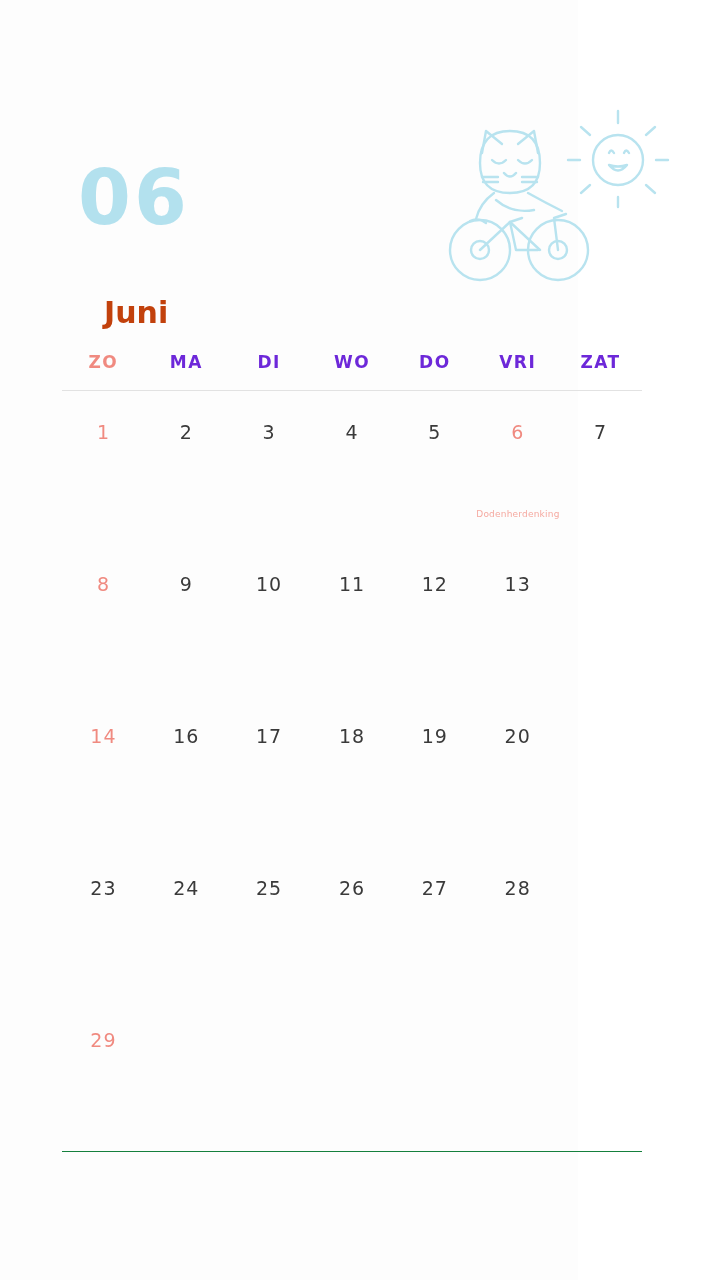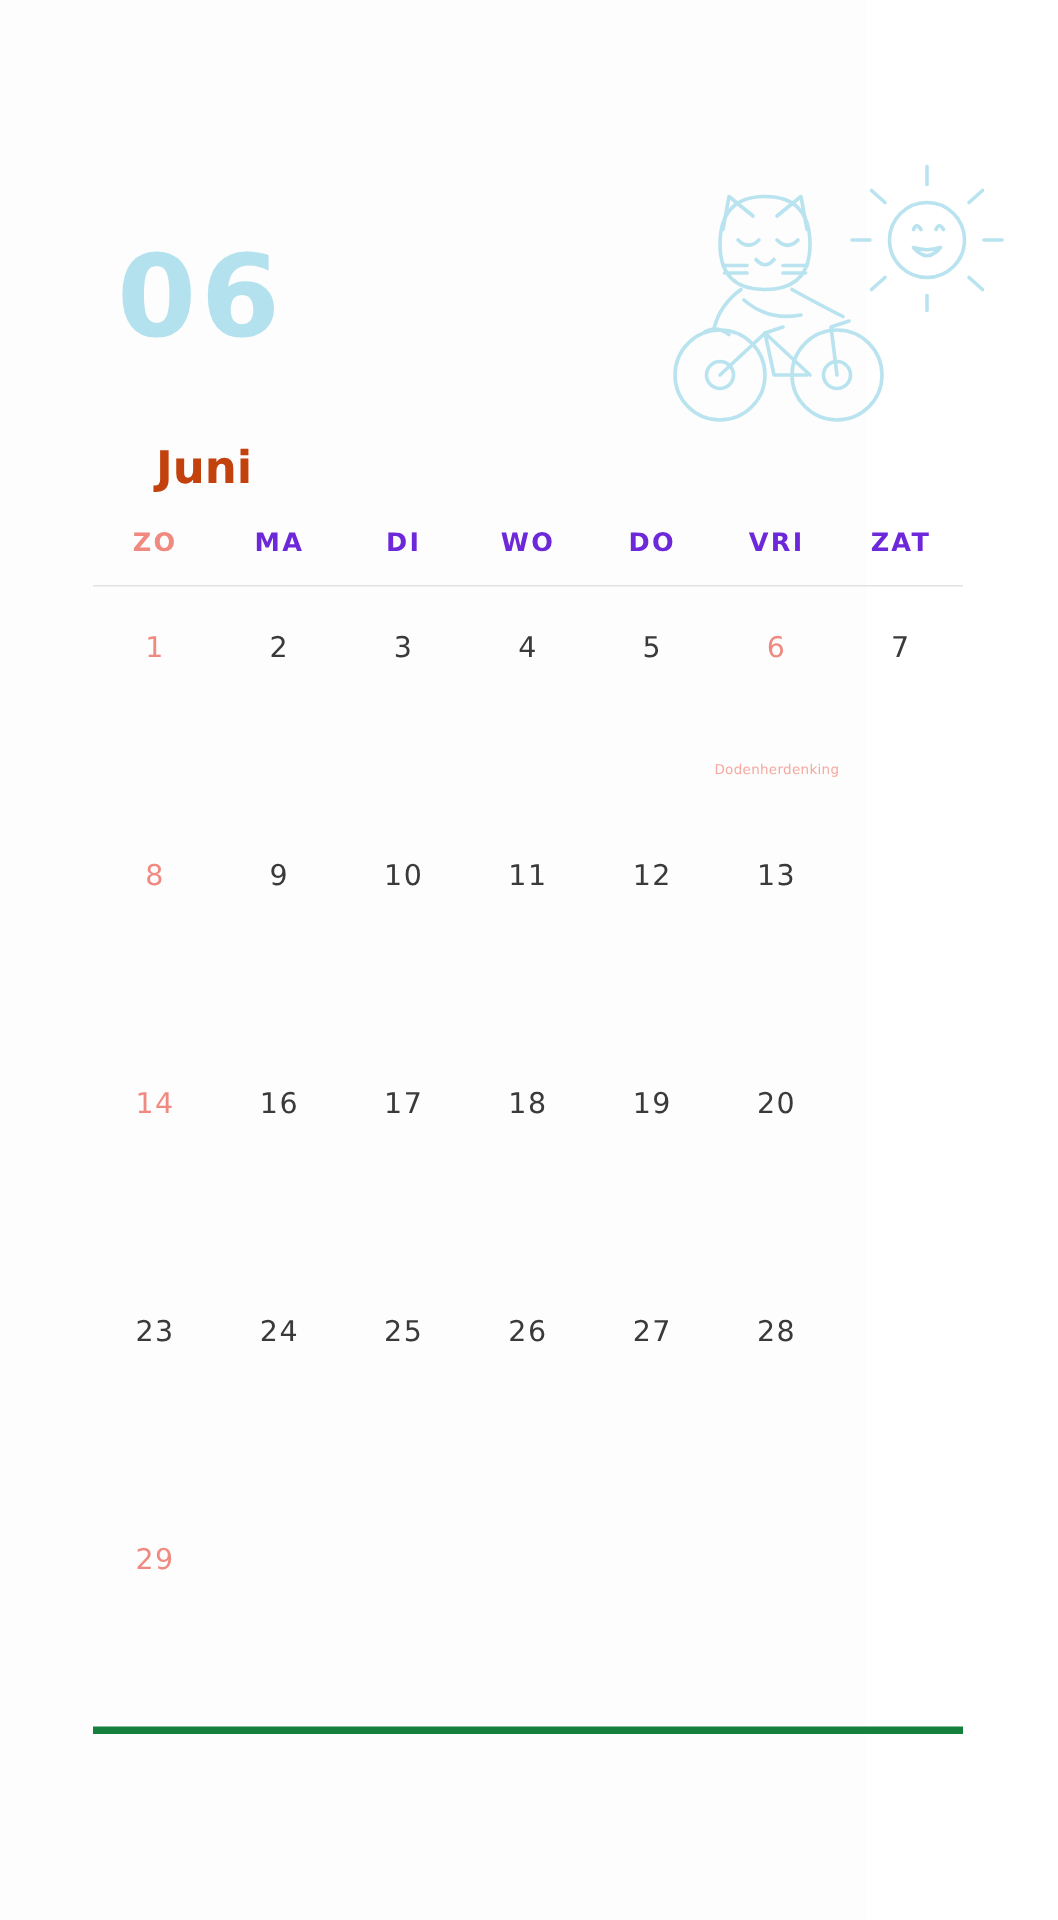--- a/index.html
+++ b/index.html
@@ -97,21 +97,21 @@
   }
 
   .week {
     display: grid;
     grid-template-columns: repeat(7, 1fr);
     height: 152px;
     position: relative;
   }
 
   .week:last-child {
-    border-bottom: 5px solid #15803d;
+    border-bottom: 1px solid #15803d;
   }
 
   .daycell {
     position: relative;
     padding-top: 30px;
     text-align: center;
   }
 
   .daynum {
     font-family: "DejaVu Sans", sans-serif;

